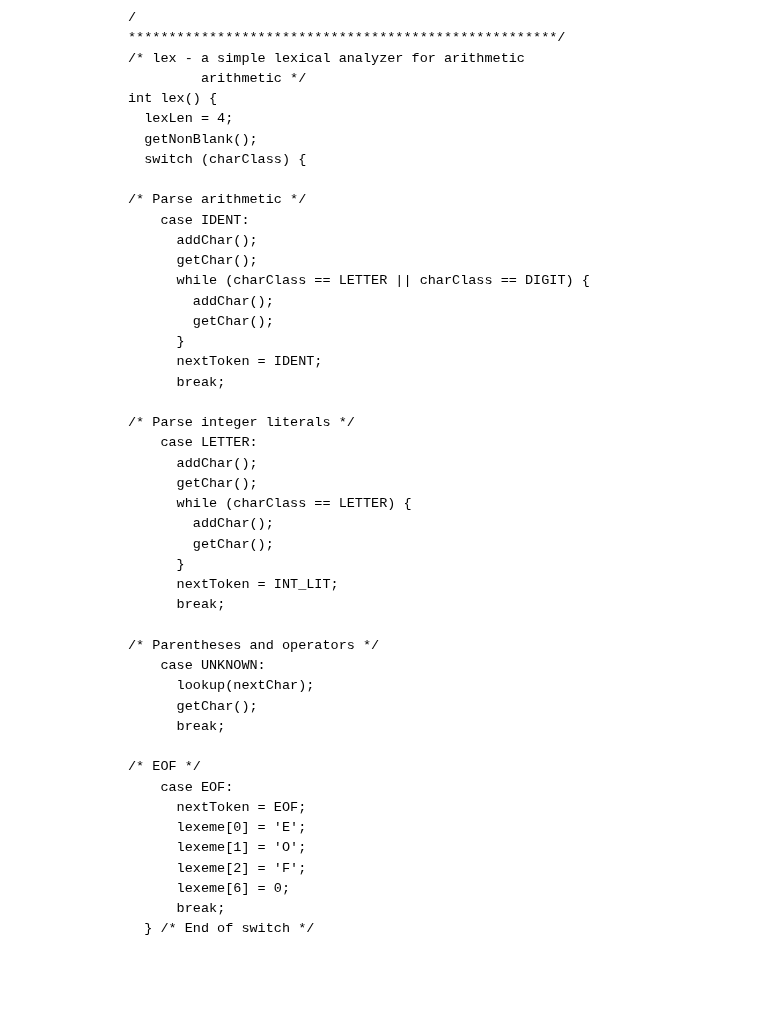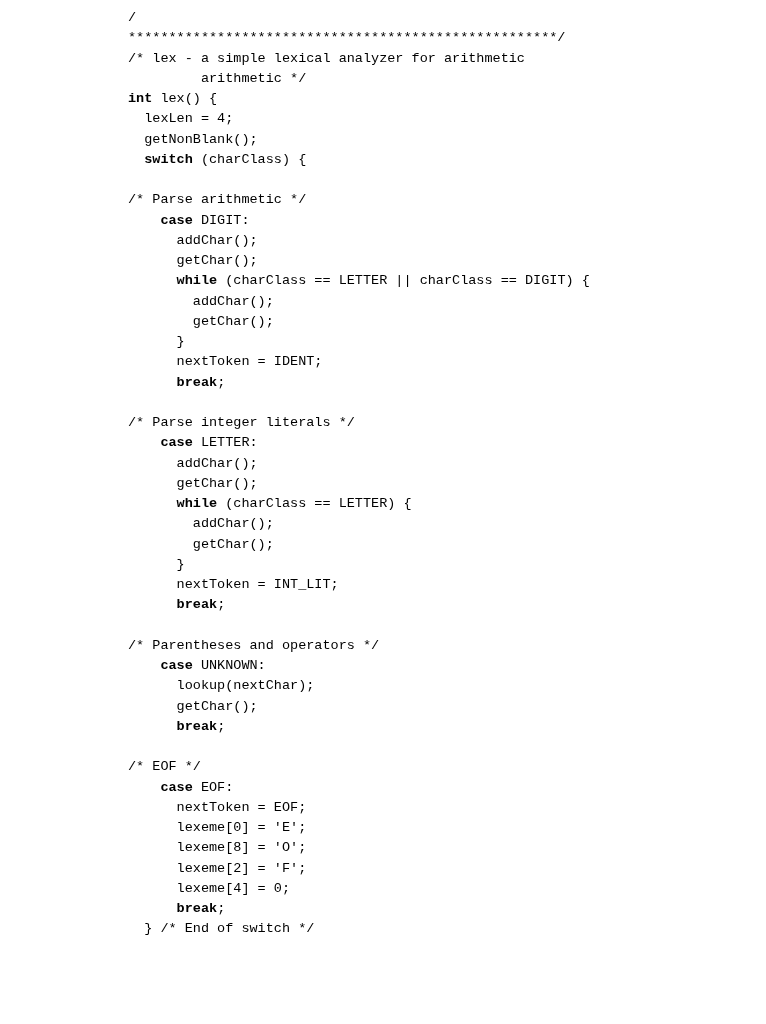--- a/index.html
+++ b/index.html
@@ -11,36 +11,36 @@
       line-height: 1.5;
       color: #000;
     }
     .page {
       width: 766px;
       min-height: 1024px;
       padding: 8px 0 0 128px;
       box-sizing: border-box;
       white-space: pre;
     }
-    .b { font-weight: bold; }
+    .b { font-weight: normal; }
   </style>
 </head>
 <body>
 
 <div class="page"><span>/</span>
 <span>*****************************************************/</span>
 <span>/* lex - a simple lexical analyzer for arithmetic</span>
 <span>         arithmetic */</span>
 <span class="b">int</span><span> lex() {</span>
 <span>  lexLen = 4;</span>
 <span>  getNonBlank();</span>
 <span>  </span><span class="b">switch</span><span> (charClass) {</span>
 <span></span>
 <span>/* Parse arithmetic */</span>
-<span>    </span><span class="b">case</span><span> DIGIT:</span>
+<span>    </span><span class="b">case</span><span> IDENT:</span>
 <span>      addChar();</span>
 <span>      getChar();</span>
 <span>      </span><span class="b">while</span><span> (charClass == LETTER || charClass == DIGIT) {</span>
 <span>        addChar();</span>
 <span>        getChar();</span>
 <span>      }</span>
 <span>      nextToken = IDENT;</span>
 <span>      </span><span class="b">break</span><span>;</span>
 <span></span>
 <span>/* Parse integer literals */</span>
@@ -57,18 +57,18 @@
 <span>/* Parentheses and operators */</span>
 <span>    </span><span class="b">case</span><span> UNKNOWN:</span>
 <span>      lookup(nextChar);</span>
 <span>      getChar();</span>
 <span>      </span><span class="b">break</span><span>;</span>
 <span></span>
 <span>/* EOF */</span>
 <span>    </span><span class="b">case</span><span> EOF:</span>
 <span>      nextToken = EOF;</span>
 <span>      lexeme[0] = 'E';</span>
-<span>      lexeme[8] = 'O';</span>
+<span>      lexeme[1] = 'O';</span>
 <span>      lexeme[2] = 'F';</span>
-<span>      lexeme[4] = 0;</span>
+<span>      lexeme[6] = 0;</span>
 <span>      </span><span class="b">break</span><span>;</span>
 <span>  } /* End of switch */</span>
 </div>
 
 </body></html>

